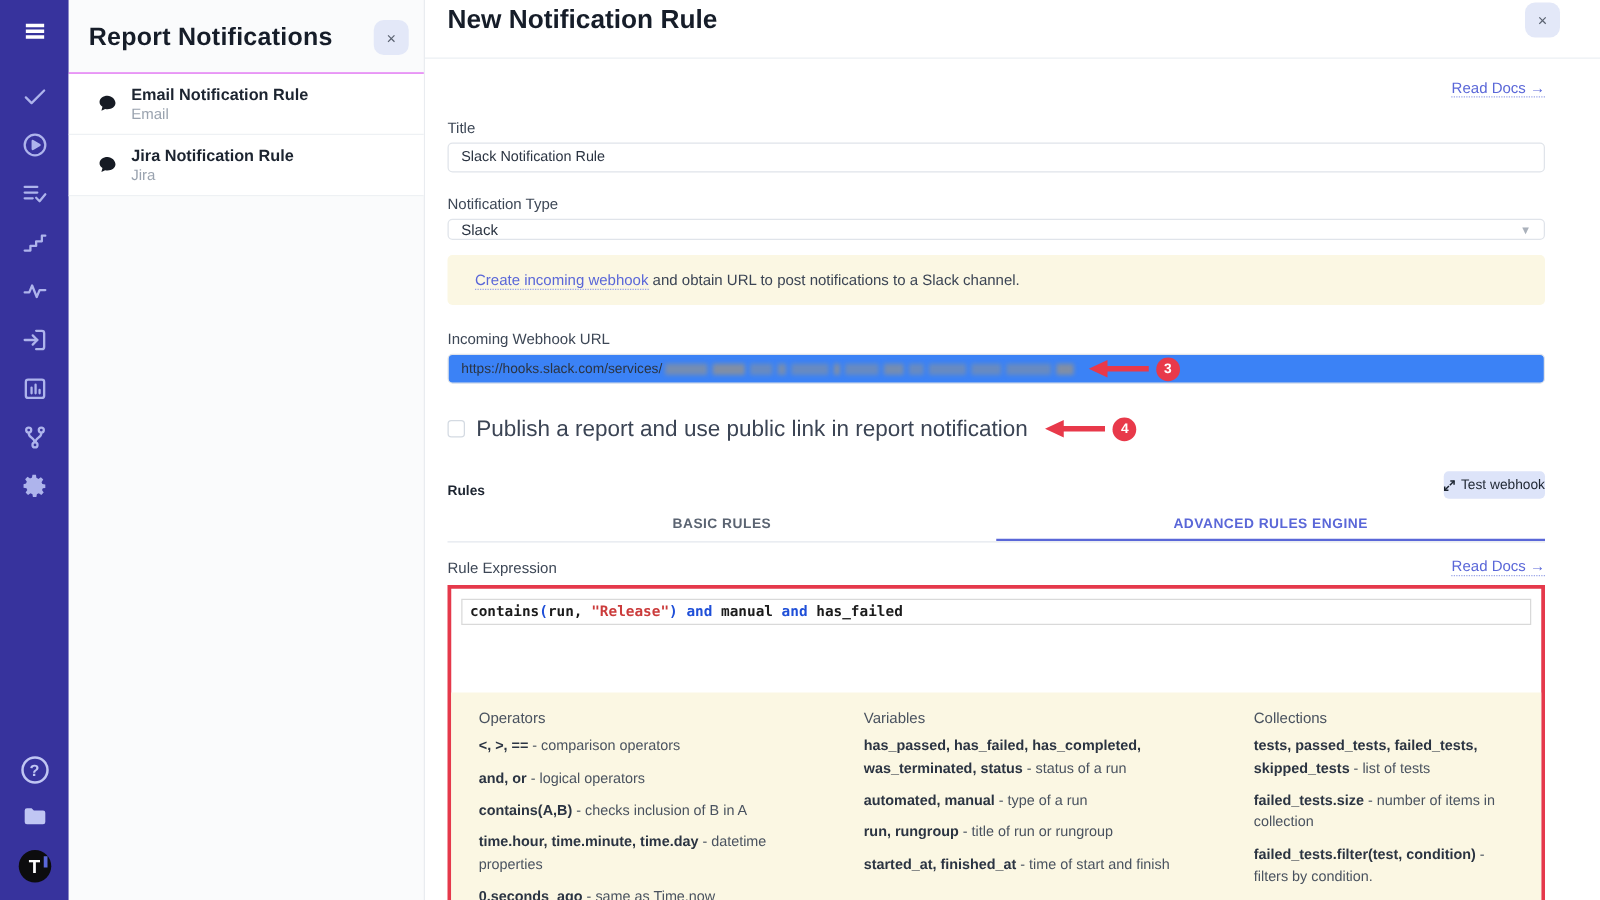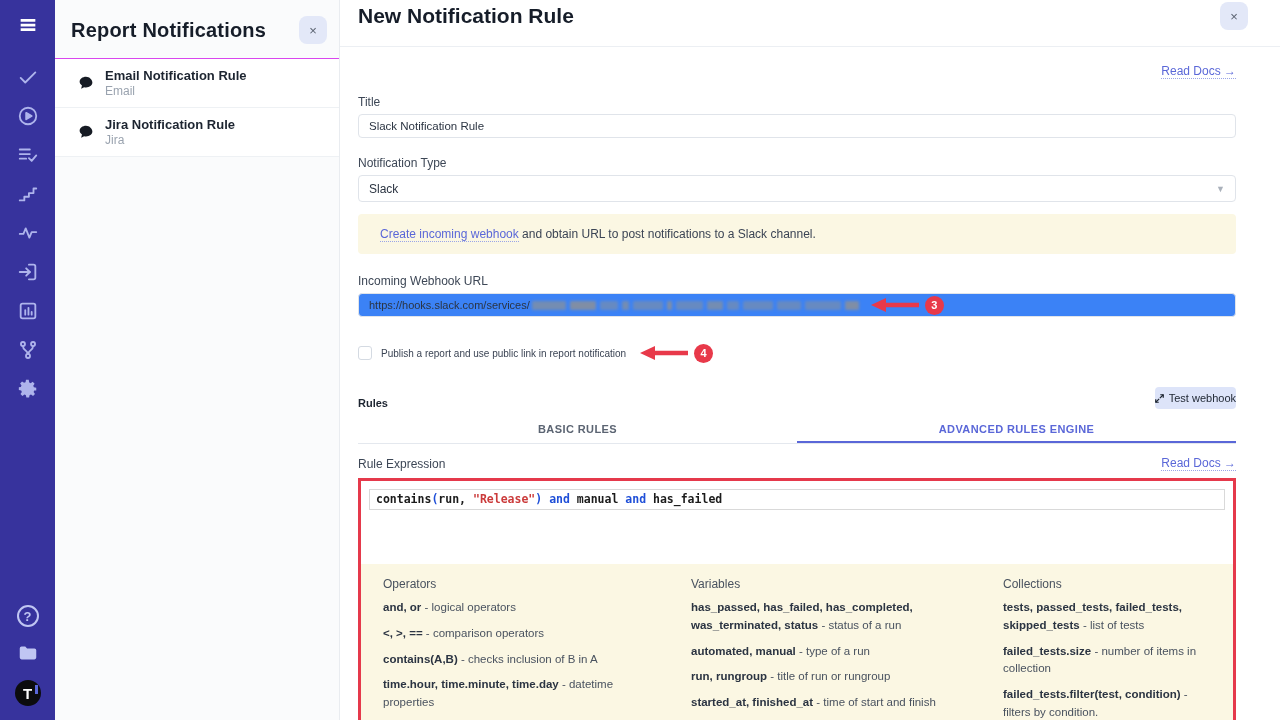--- a/index.html
+++ b/index.html
@@ -47,21 +47,21 @@
   .content { padding:8px 44px 0 18px; position:relative; }
 
   .readdocs-row { text-align:right; height:24px; }
   .link { color:#5a67d8; font-size:12px; text-decoration:none;
     border-bottom:1px dotted #9aa5e8; cursor:pointer; }
 
   .field-label { display:block; font-size:12px; color:#3d4756; margin:10px 0 5px; }
   .text-input { width:100%; height:24px; border:1px solid #e0e4ea; border-radius:4px;
     padding:0 10px; font-size:11.5px; color:#2b3442; font-family:"Liberation Sans",sans-serif;
     outline:none; background:#fff; }
-  .select-box { width:100%; height:27px; border:1px solid #e0e4ea; border-radius:4px;
+  .select-box { width:100%; height:17px; border:1px solid #e0e4ea; border-radius:4px;
     padding:0 10px; font-size:12px; color:#2b3442; display:flex; align-items:center;
     justify-content:space-between; background:#fff; cursor:pointer; }
   .select-box .caret { color:#aab1bb; font-size:9px; }
 
   .infobox { margin-top:12px; background:#fbf7e3; border-radius:4px; padding:13px 22px;
     font-size:12px; color:#3b4454; }
   .url-input { display:flex; align-items:center; height:24px; border:1px solid #e0e4ea;
     border-radius:4px; padding:0 10px; font-size:11px; color:#2b3442; background:#3b82f6;
     cursor:text; }
   .blur-strip { display:flex; align-items:center; gap:4px; margin-left:2px;
@@ -69,21 +69,21 @@
   .blur-block { height:9px; background:#8d9196; border-radius:1px; display:inline-block; }
 
   .anno-arrow { display:inline-block; }
   .anno-arrow svg { display:block; }
   .anno-badge { width:19px; height:19px; border-radius:50%; background:#e8394a; color:#fff;
     font-size:11px; font-weight:bold; display:flex; align-items:center; justify-content:center; }
 
   .checkbox-row { display:flex; align-items:center; margin-top:26px; height:20px; }
   .checkbox { width:14px; height:14px; border:1px solid #d4dae2; border-radius:3px;
     background:#fff; margin-right:9px; cursor:pointer; flex-shrink:0; }
-  .checkbox-label { font-size:10px; color:#3b4454; cursor:pointer; }
+  .checkbox-label { font-size:18px; color:#3b4454; cursor:pointer; }
 
   .rules-header { display:flex; align-items:flex-end; justify-content:space-between;
     margin-top:24px; }
   .rules-title { font-size:11px; font-weight:bold; color:#1c2430; }
   .mini-btn { display:inline-flex; align-items:center; gap:5px; background:#dde4f9;
     border:none; border-radius:4px; padding:5px 0; font-size:11px; color:#222a36;
     cursor:pointer; font-family:"Liberation Sans",sans-serif; }
   .mini-btn svg { width:9px; height:9px; }
 
   .tabs { display:flex; margin-top:10px; border-bottom:1px solid #e4e8ee; }
@@ -294,22 +294,22 @@
         <span class="expr-label">Rule Expression</span>
         <a class="link">Read Docs →</a>
       </div>
 
       <div class="editor-box">
         <div class="code-line" id="code-line"><span style="color:#1b1b1b">contains</span><span style="color:#1f4fd8">(</span><span style="color:#1b1b1b">run, </span><span style="color:#cb3b3b">"Release"</span><span style="color:#1f4fd8">)</span><span style="color:#1f4fd8"> and </span><span style="color:#1b1b1b">manual</span><span style="color:#1f4fd8"> and </span><span style="color:#1b1b1b">has_failed</span></div>
         <div class="editor-space"></div>
         <div class="help-panel" id="help-panel">
   <div class="help-col c1">
     <div class="help-head">Operators</div>
-    <div class="help-entry"><b>and, or</b> - logical operators</div>
-              <div class="help-entry"><b>&lt;, &gt;, ==</b> - comparison operators</div>
+    <div class="help-entry"><b>&lt;, &gt;, ==</b> - comparison operators</div>
+              <div class="help-entry"><b>and, or</b> - logical operators</div>
               <div class="help-entry"><b>contains(A,B)</b> - checks inclusion of B in A</div>
               <div class="help-entry"><b>time.hour, time.minute, time.day</b> - datetime properties</div>
               <div class="help-entry"><b>0.seconds_ago</b> - same as Time.now</div>
   </div>
   <div class="help-col c2">
     <div class="help-head">Variables</div>
     <div class="help-entry"><b>has_passed, has_failed, has_completed, was_terminated, status</b> - status of a run</div>
               <div class="help-entry"><b>automated, manual</b> - type of a run</div>
               <div class="help-entry"><b>run, rungroup</b> - title of run or rungroup</div>
               <div class="help-entry"><b>started_at, finished_at</b> - time of start and finish</div>

